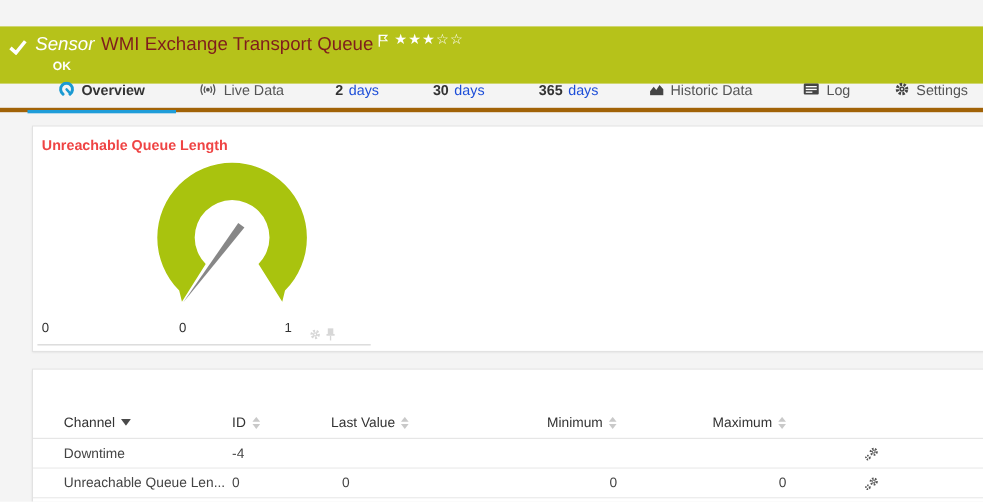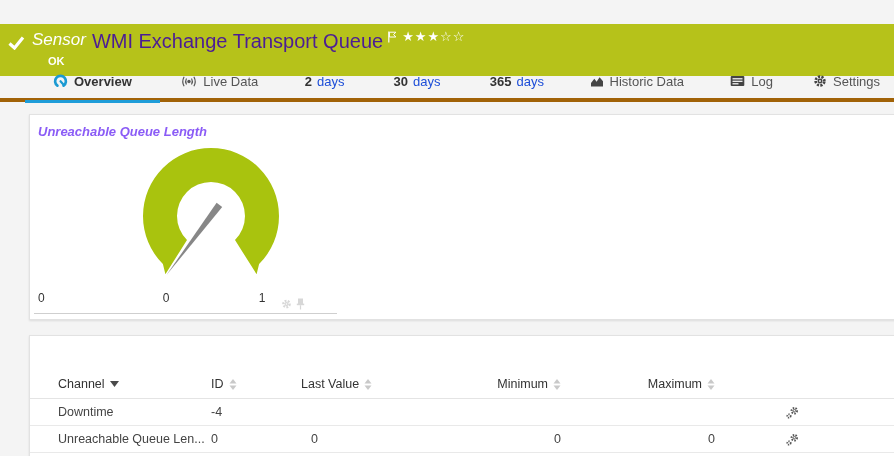--- a/index.html
+++ b/index.html
@@ -4,21 +4,21 @@
 <style>
   * { margin:0; padding:0; box-sizing:border-box; }
   body { font-family:"Liberation Sans", sans-serif; background:#fff; }
   .screen { position:relative; width:894px; height:456px; background:#f4f4f4; overflow:hidden; }
 
   
   .topbar { position:absolute; top:0; left:0; width:894px; height:52px; background:#b6c21a;margin-top:24px; }
   .topbar-line1 { position:absolute; top:6px; left:8px; display:flex; align-items:flex-start; }
   .check-ic { margin-top:5px; }
   .kind { font-style:italic; font-size:17px; color:#fff; margin-left:7px; }
-  .sensor-title { font-size:20px; color:#4c1d95; margin-left:6px; white-space:nowrap; }
+  .sensor-title { font-size:17px; color:#7f1d1d; margin-left:6px; white-space:nowrap; }
   .flag-ic { margin-left:4px; margin-top:1px; }
   .stars { color:#fff; font-size:13px; letter-spacing:1px; margin-left:5px; margin-top:0;
            font-family:"DejaVu Sans", sans-serif; line-height:14px; }
   .status-ok { position:absolute; top:31px; left:48px; color:#fff; font-weight:bold; font-size:11px; }
 
   
   .tabs { position:absolute; top:60px; left:0; width:894px; height:42px;
           border-bottom:4px solid #a16207; display:flex; padding-left:25px; }
   .tab { position:relative; height:42px; display:flex; align-items:center; justify-content:center;
          gap:6px; font-size:13px; color:#555; cursor:pointer; white-space:nowrap; }
@@ -26,21 +26,21 @@
   .tab.active::after { content:""; position:absolute; left:0; right:0; bottom:-1px; height:3px; background:#1f9dd9; }
   .tnum { font-weight:bold; color:#333; }
   .tdays { color:#1d4ed8; margin-left:-1px; }
 
   
   .panel { position:absolute; left:29px; width:880px; background:#fff;
            border:1px solid #e2e2e2; box-shadow:0 1px 2px rgba(0,0,0,0.10); }
   .gauge-panel { top:114px; height:206px; }
   .table-panel { top:335px; height:150px; }
 
-  .gauge-title { position:absolute; top:9px; left:8px; font-size:13px; font-weight:600; color:#8b5cf6;font-style:italic; }
+  .gauge-title { position:absolute; top:9px; left:8px; font-size:13px; font-weight:600; color:#ef4444; }
   .gauge-svg { position:absolute; top:6px; left:86px; }
   .axis-zero { position:absolute; top:176px; left:8px; font-size:12px; color:#333; }
   .gauge-baseline { position:absolute; top:198px; left:4px; width:303px; height:1px; background:#cfcfcf; }
   .corner-icons { position:absolute; top:183px; left:251px; display:flex; gap:4px; align-items:flex-start; }
 
   
   .tbl { position:absolute; top:34px; left:0; right:0; font-size:12.5px; }
   .trow { display:grid; grid-template-columns:153px 90px 110px 150px 154px 93px;
           padding-left:28px; align-items:center; height:27px; border-bottom:1px solid #e9e9e9; color:#444; }
   .trow.thead { height:29px; border-bottom:1px solid #e4e4e4; color:#333; }

